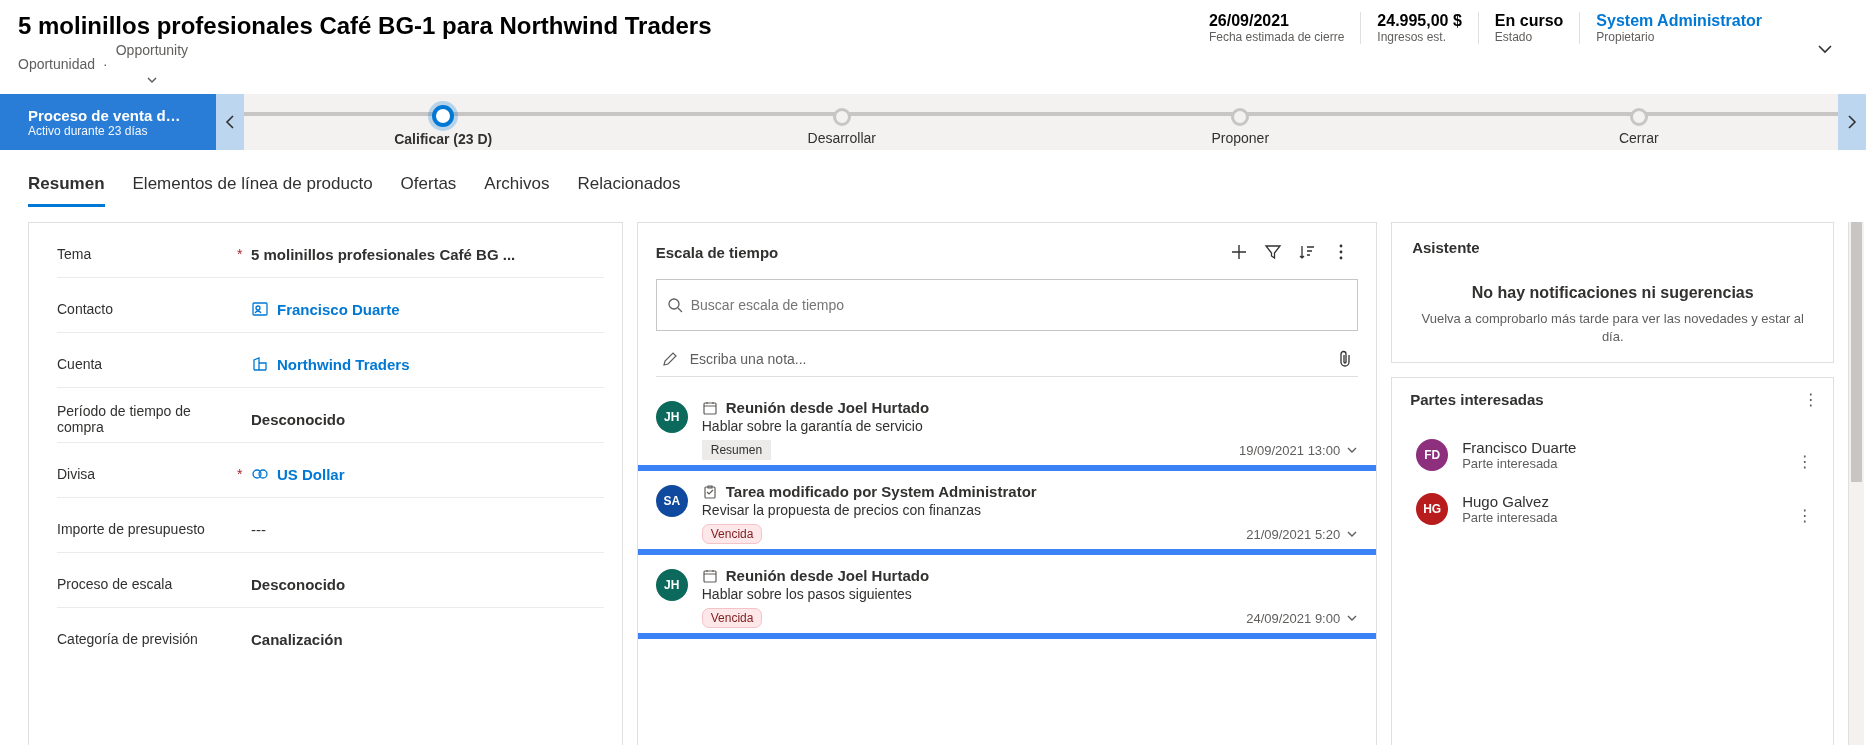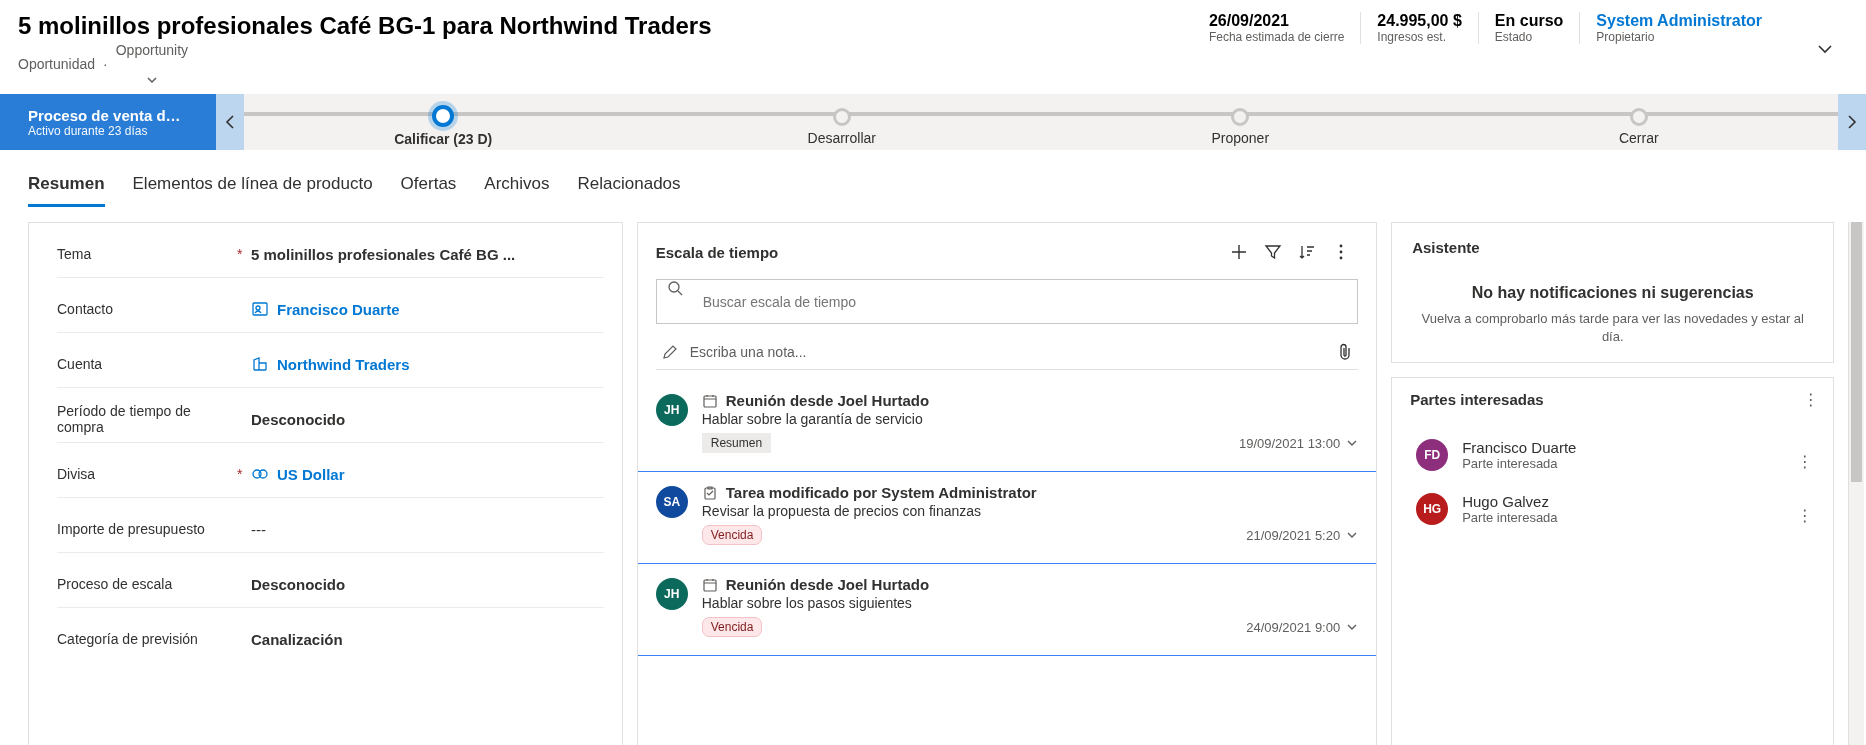--- a/index.html
+++ b/index.html
@@ -139,38 +139,38 @@
 .field-val.link { color: #0078d4; }
 .field-val.plain { font-weight: 400; }
 .field-val svg { flex-shrink: 0; }
 
 .timeline-panel { height: 546px; display: flex; flex-direction: column; }
 .timeline-header { display: flex; align-items: center; padding: 14px 18px 8px 18px; }
 .timeline-title { flex: 1; font-weight: 600; font-size: 15px; }
 .tl-icon-btn { width: 34px; height: 30px; display: flex; align-items: center; justify-content: center; cursor: pointer; color: #605e5c; }
 .tl-search {
   margin: 4px 18px 10px 18px;
-  display: flex; 
+  display: flex; align-items: center;
   border: 1px solid #c8c6c4;
-  height: 45px; padding: 0 10px; gap: 20px;
+  height: 52px; padding: 0 10px; gap: 8px;
 }
 .tl-search input { border: none; outline: none; flex: 1; font-size: 14px; }
 .tl-note {
   margin: 0 18px 10px 18px;
   display: flex; align-items: center;
   height: 36px; padding: 0 6px; gap: 12px;
   border-bottom: 1px solid #e1dfdd;
   color: #605e5c;
 }
 .tl-note span { flex: 1; }
 .tl-list { flex: 1; overflow: hidden; }
 .tl-item {
   display: flex; gap: 14px;
-  padding: 12px 18px 18px 18px;
-  border-bottom: 1px solid #3b82f6;
+  padding: 12px 18px 5px 18px;
+  border-bottom: 6px solid #3b82f6;
 }
 .avatar {
   width: 32px; height: 32px; border-radius: 50%;
   display: flex; align-items: center; justify-content: center;
   color: #fff; font-weight: 600; font-size: 12px;
   flex-shrink: 0; margin-top: 2px;
 }
 .avatar.jh { background: #0b6a5c; }
 .avatar.sa { background: #104a9e; }
 .avatar.fd { background: #8e2f7e; }

